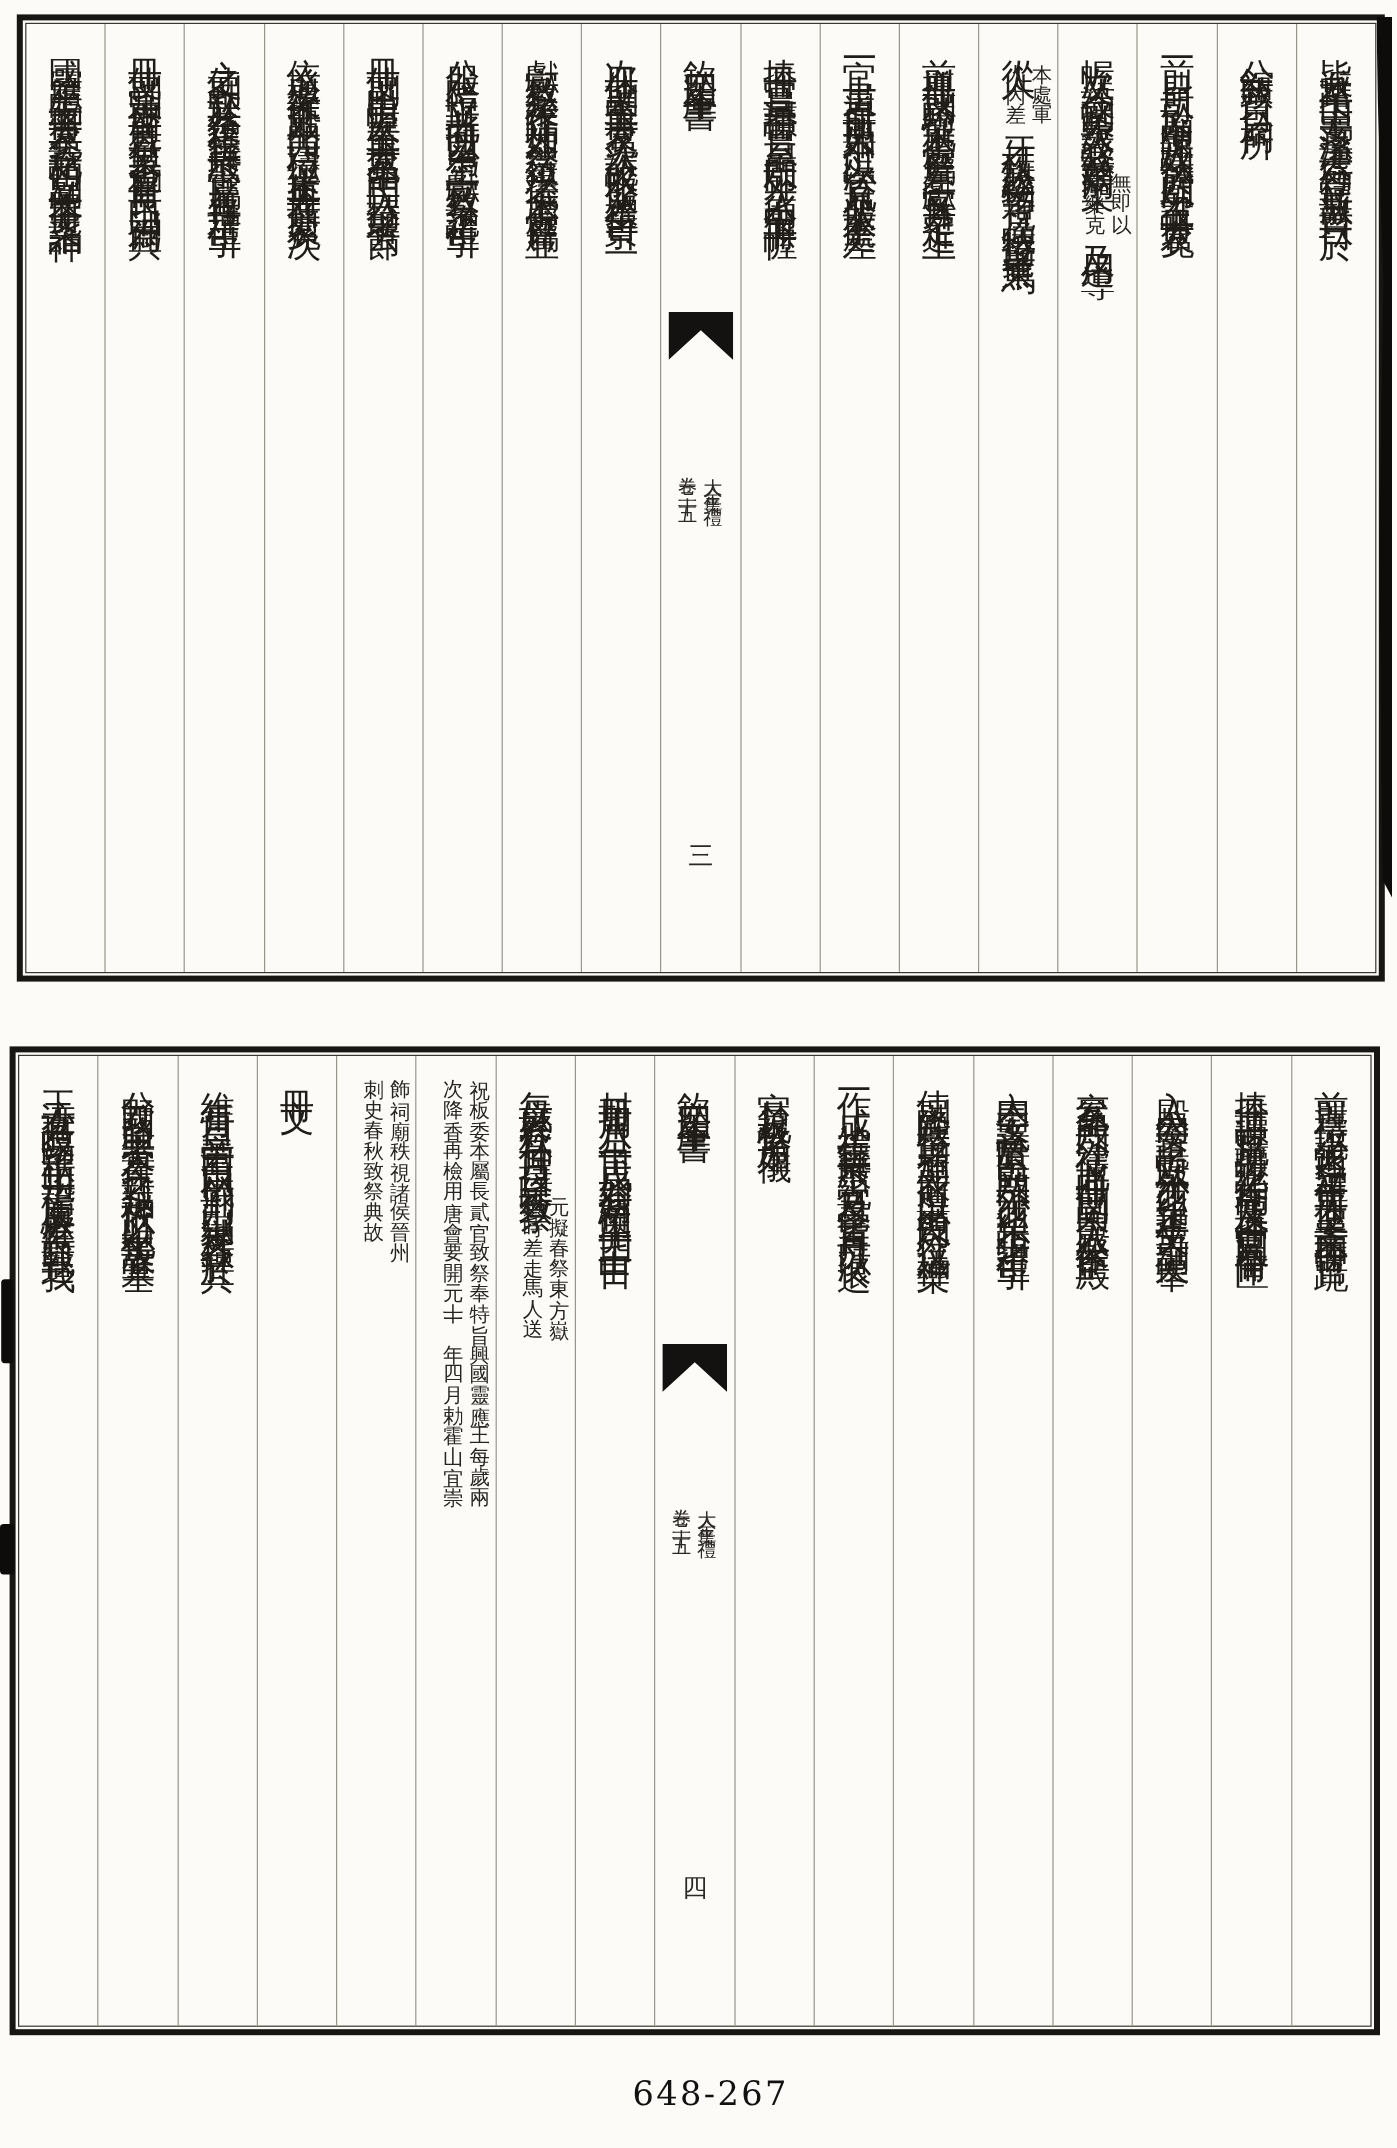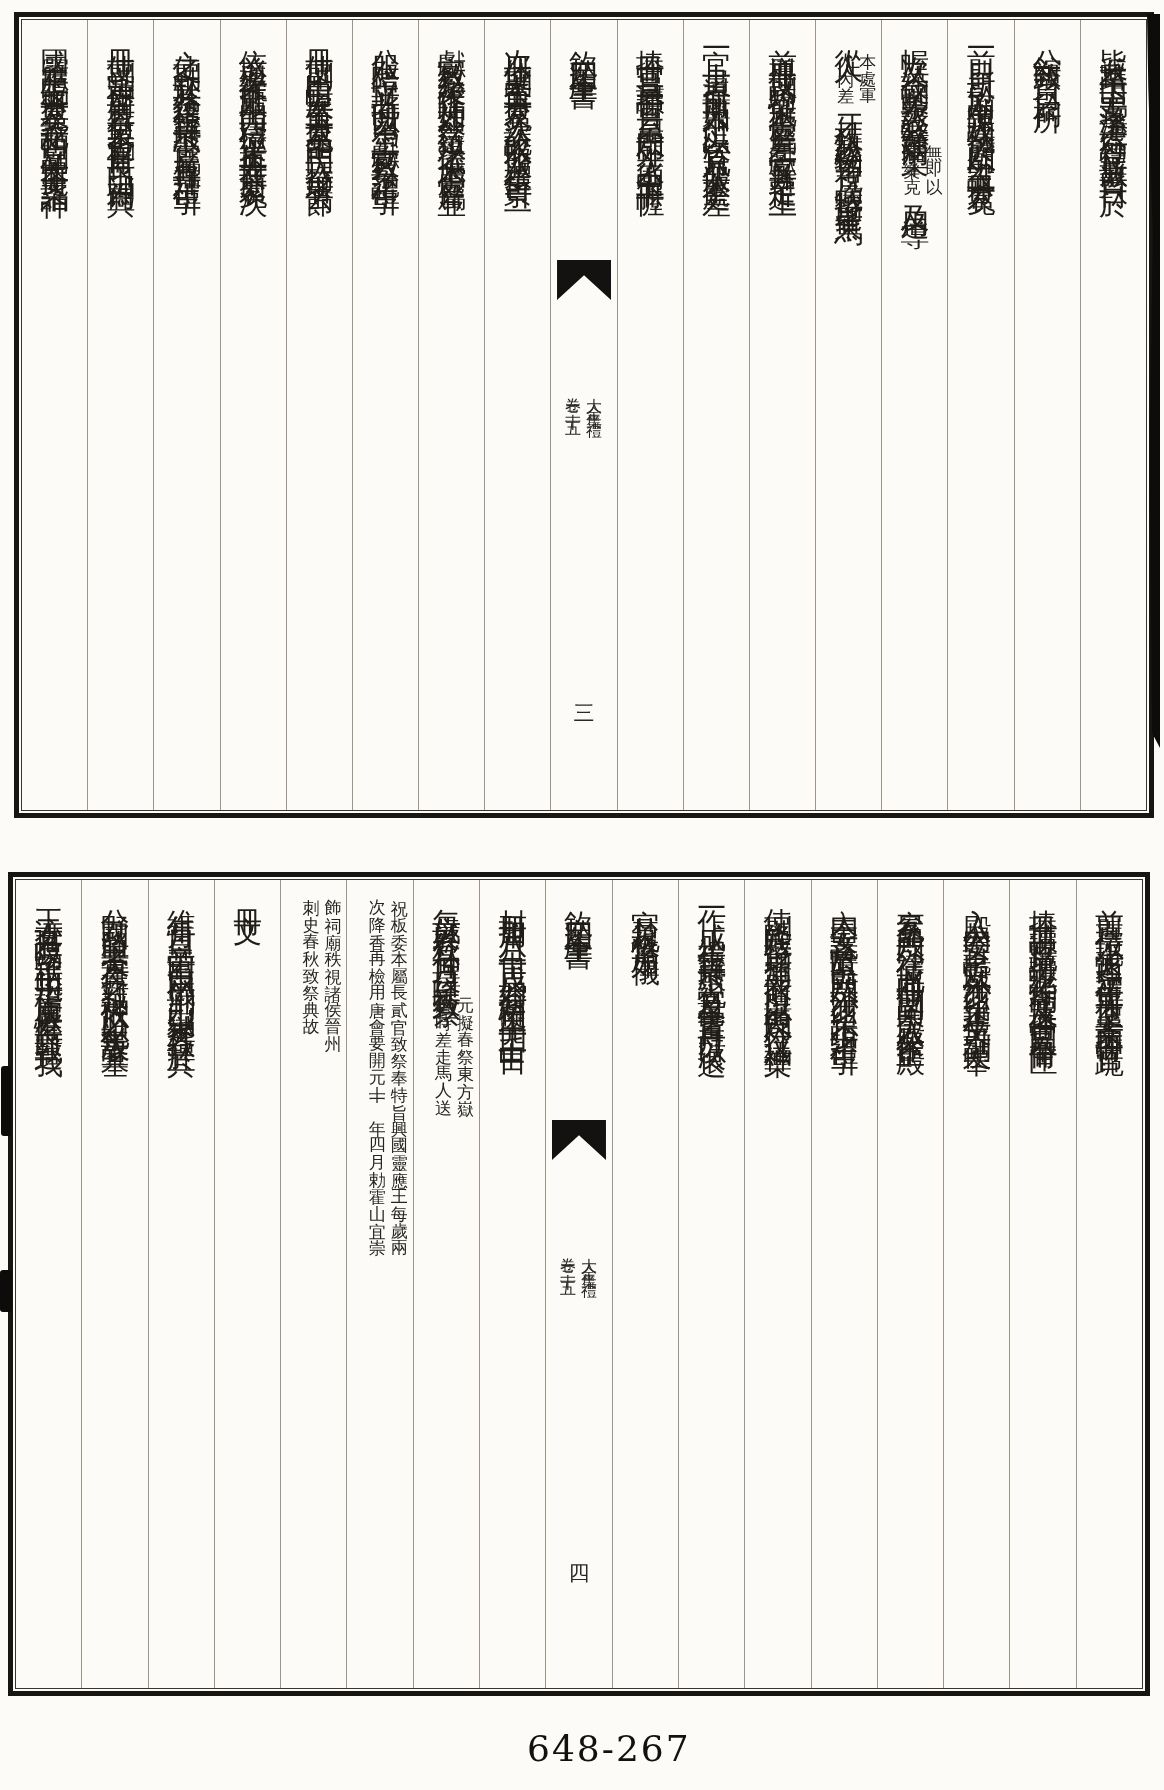--- a/index.html
+++ b/index.html
@@ -57,21 +57,21 @@
     font-size:16px; letter-spacing:8px; line-height:21px; color:#2a2724;
   }
   .bx-book .sub{display:block;}
   .bx-page{
     position:absolute; top:668px; left:50%; transform:translateX(-50%);
     writing-mode:vertical-rl; text-orientation:upright;
     font-size:21px; letter-spacing:4px; color:#2a2724;
   }
   .footer-number{
     position:absolute; top:1728px; left:527px;
-    font-size:36px; letter-spacing:2px; color:#111;
+    font-size:28px; letter-spacing:2px; color:#111;
     font-family:"DejaVu Serif","Liberation Serif",serif;
   }
   .artifact{position:absolute; background:#0d0c0a;}
   #artifact-right{left:1147px;top:14px;width:13px;height:734px;
     clip-path:polygon(0 0,100% 0,100% 100%,40% 98%,20% 60%,45% 30%,10% 10%);}
   #artifact-left1{left:1px;top:1066px;width:10px;height:70px;border-radius:3px;}
   #artifact-left2{left:0px;top:1270px;width:12px;height:42px;border-radius:3px;}
 </style>
 </head>
 <body>

